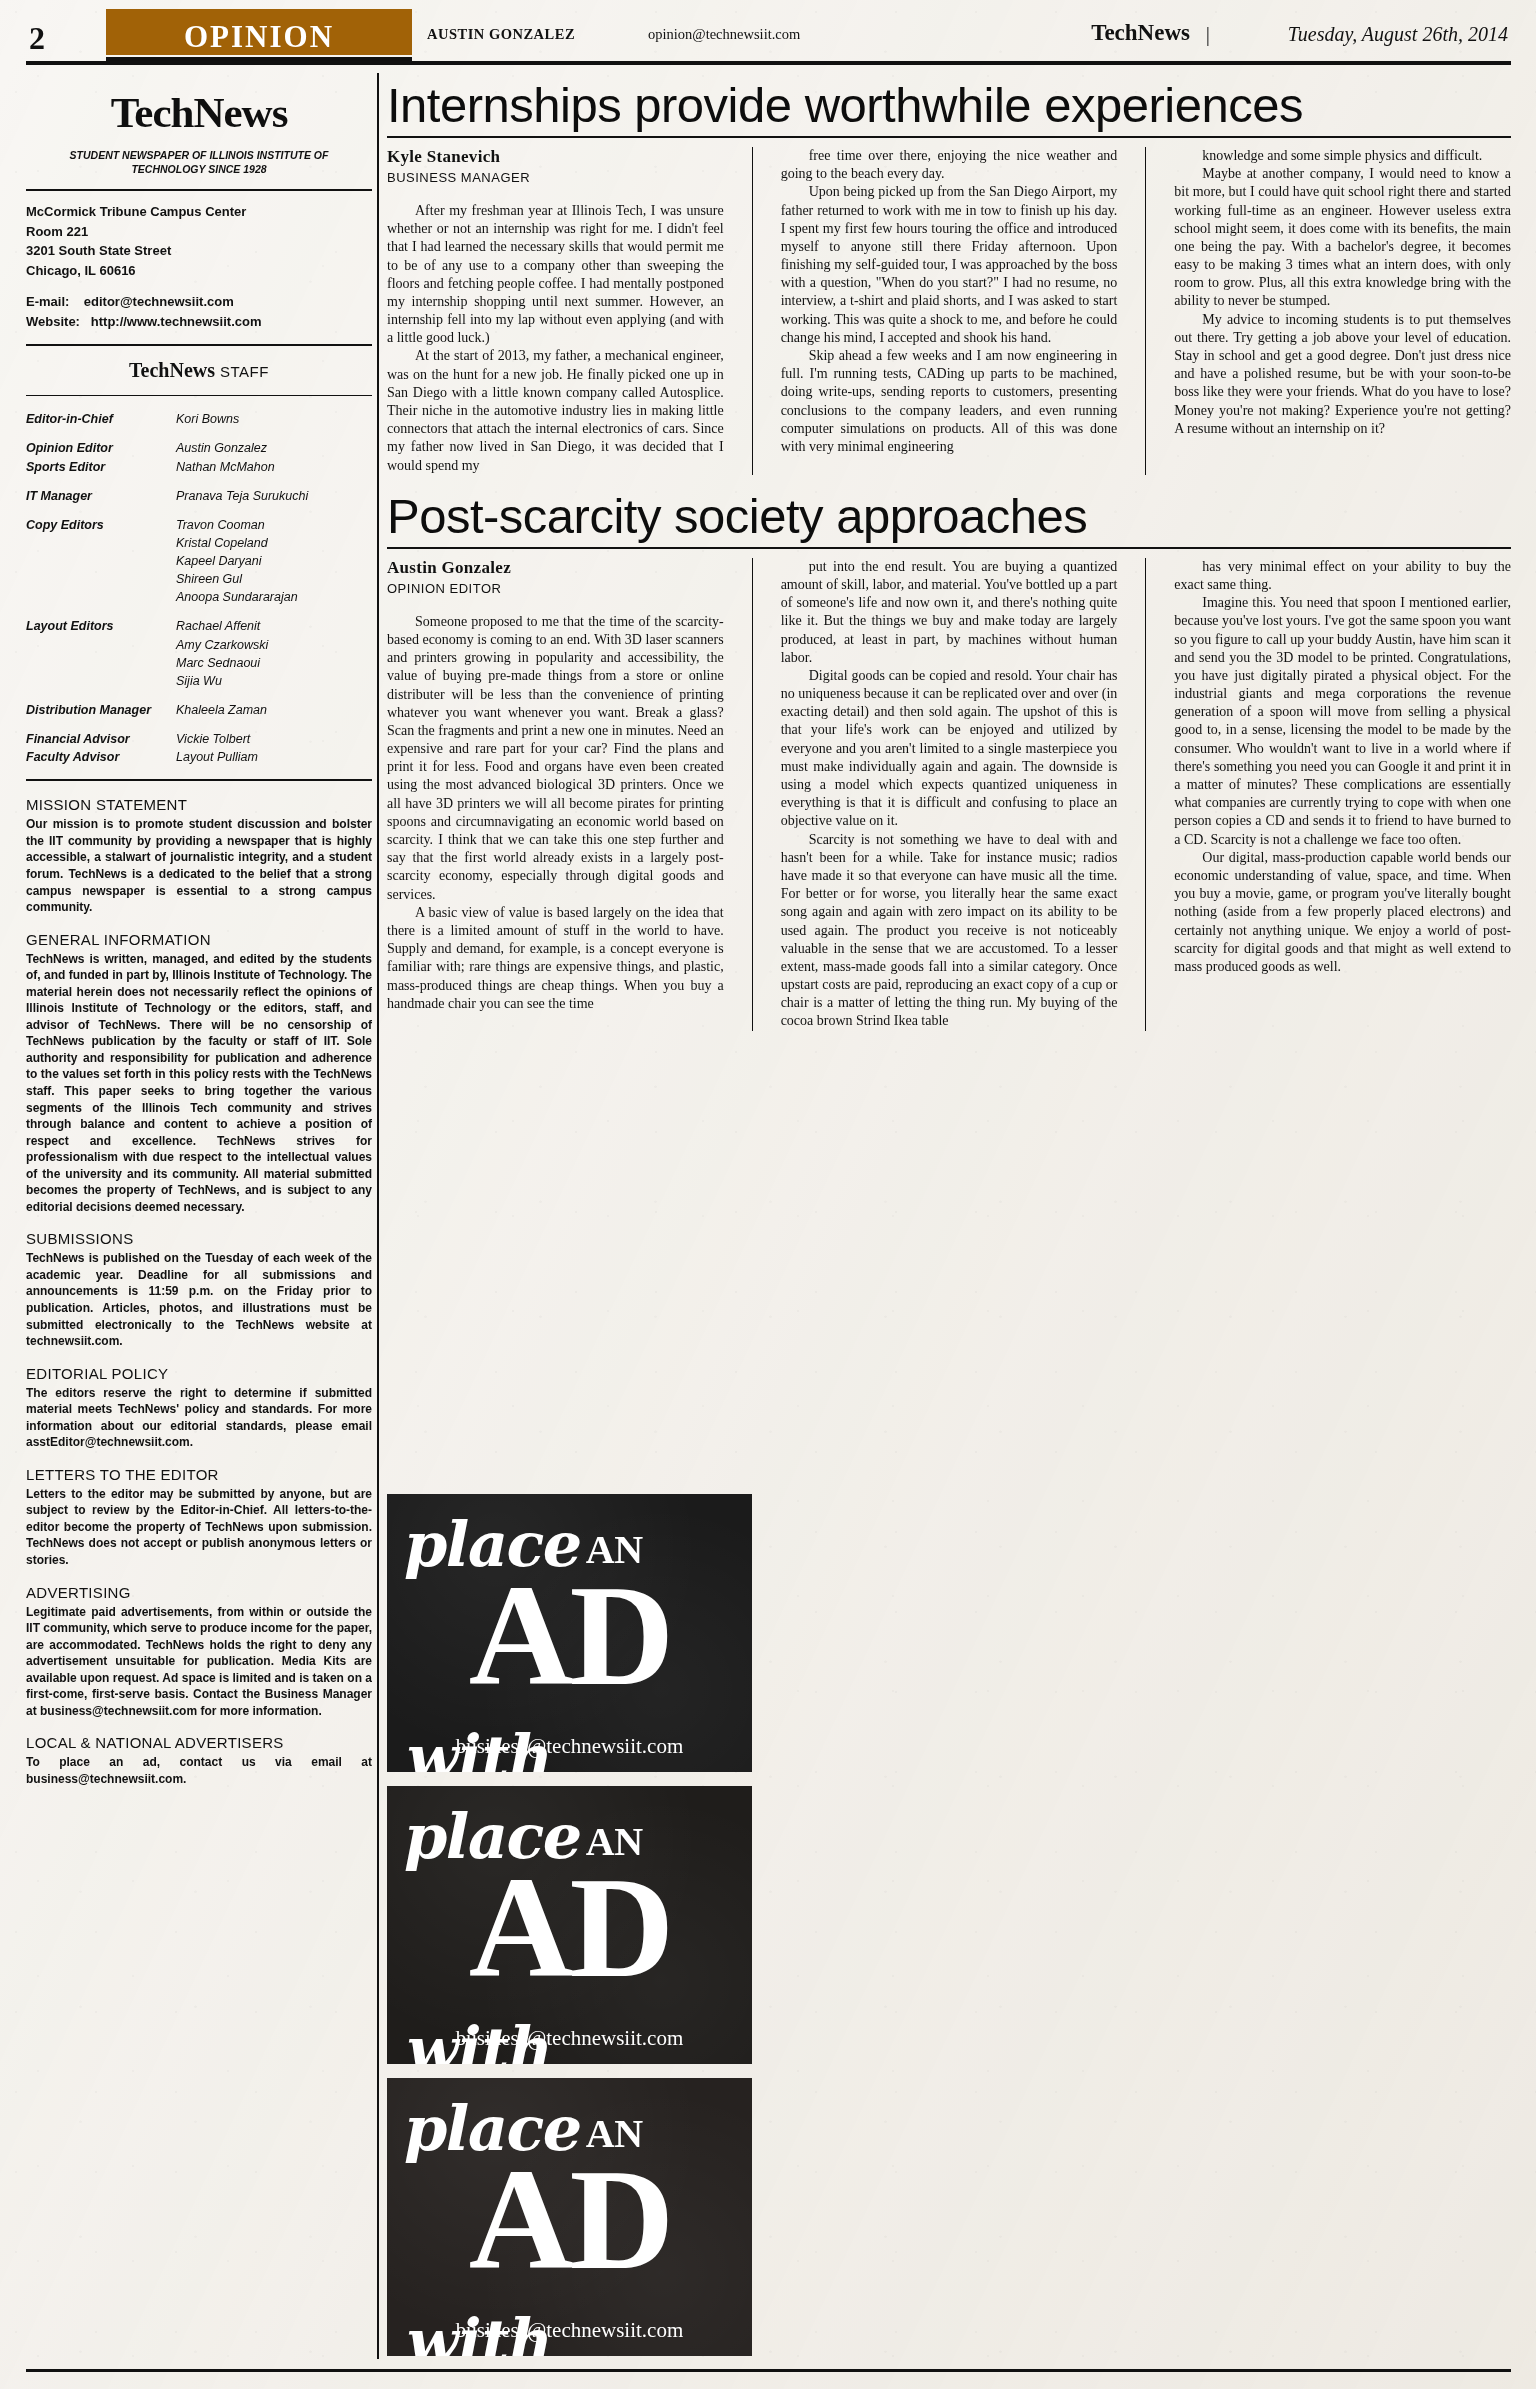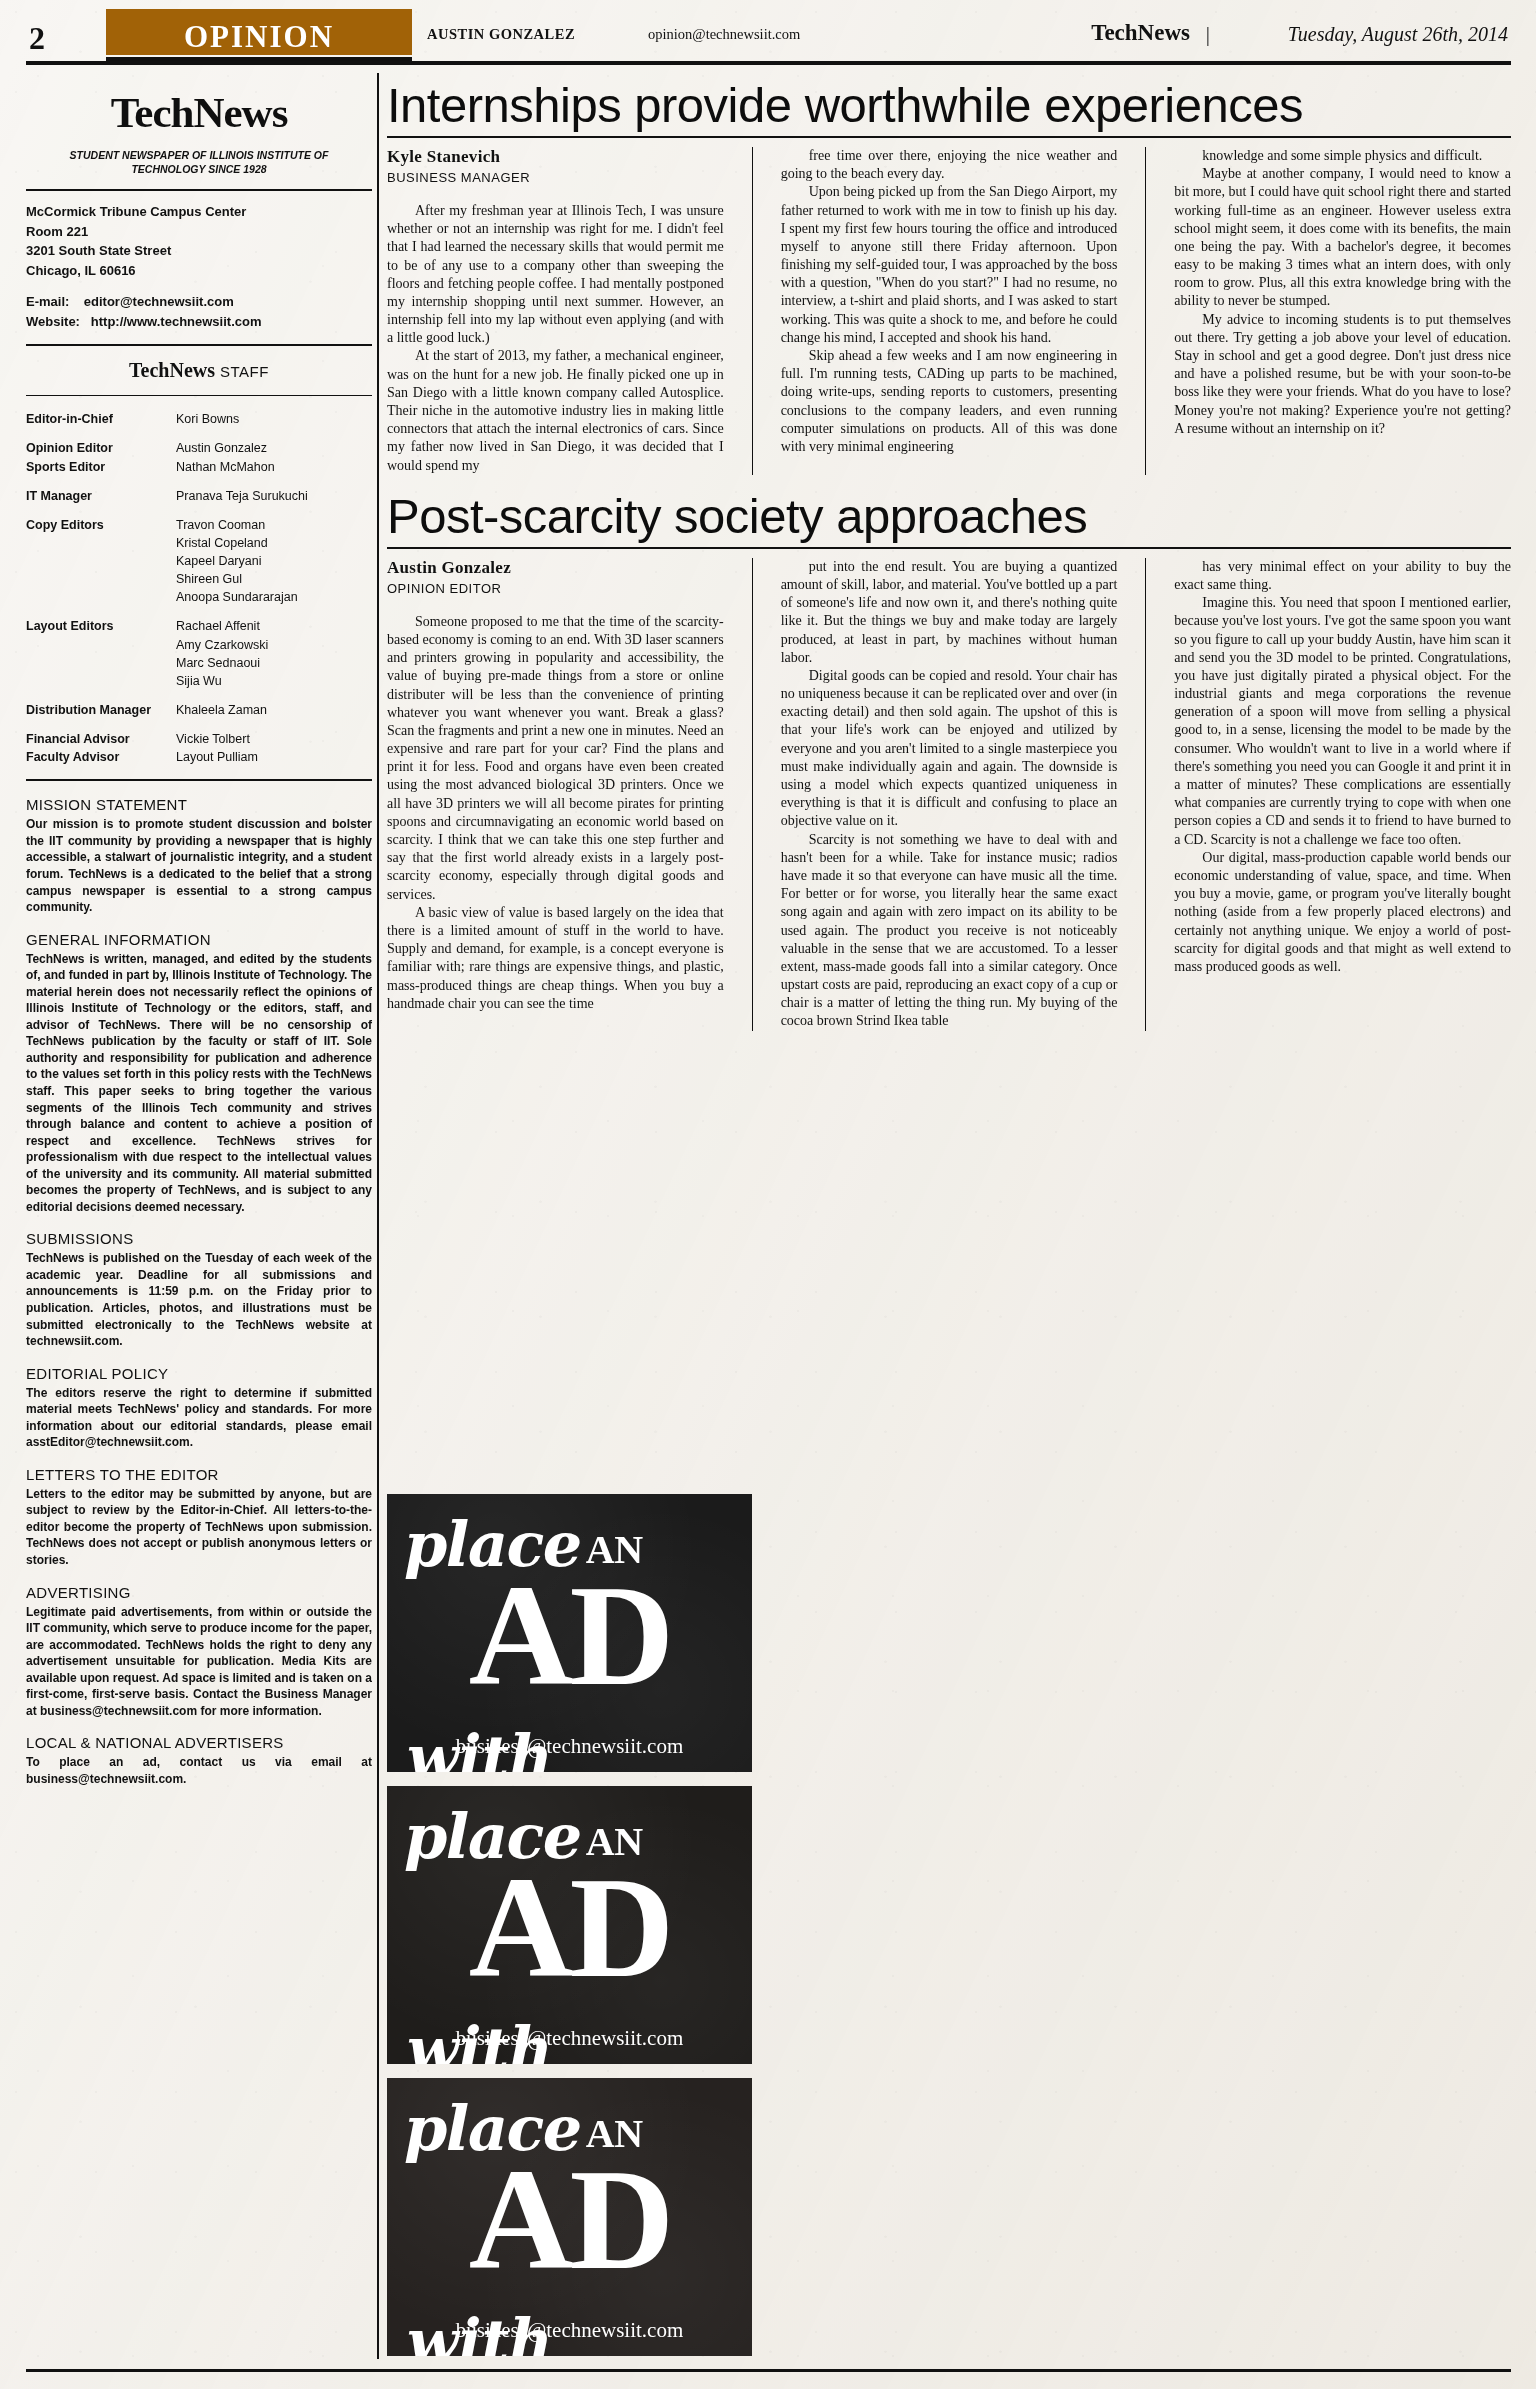--- a/index.html
+++ b/index.html
@@ -181,20 +181,21 @@
     letter-spacing: 0.5px;
   }
   .staff-table {
     margin-top: 14px;
     font-family: "Liberation Sans", sans-serif;
     font-size: 12.5px;
   }
   .staff-group {
     display: flex;
     margin-bottom: 11px;
+    font-style: italic;
   }
   .staff-role {
     width: 150px;
     font-weight: 700;
     line-height: 1.45;
   }
   .staff-names {
     flex: 1;
     line-height: 1.45;
   }

